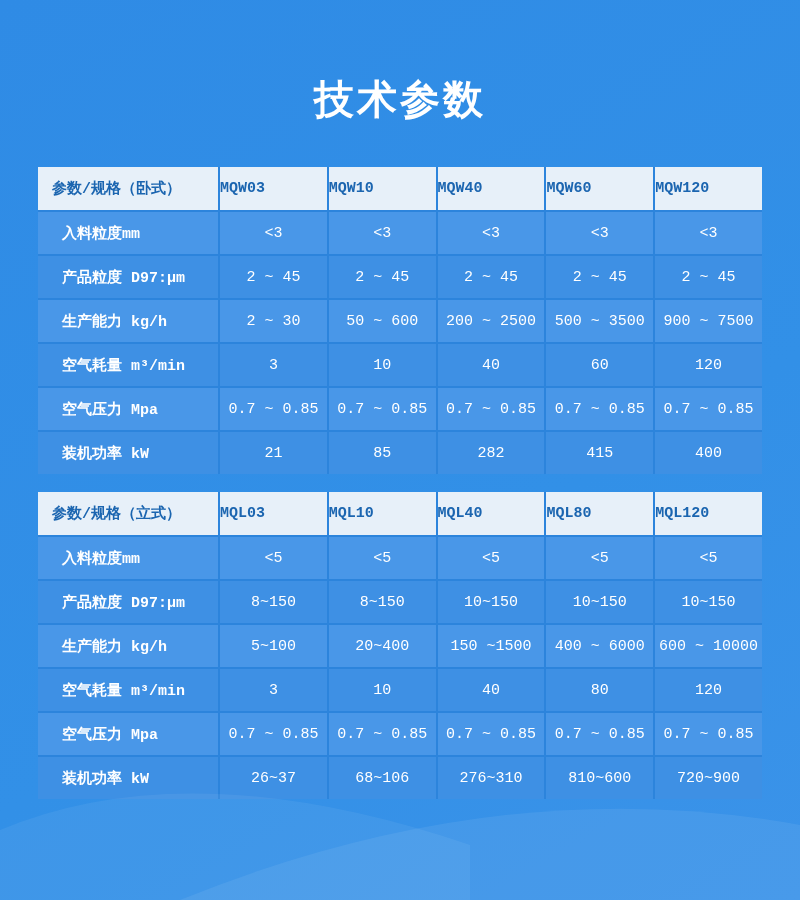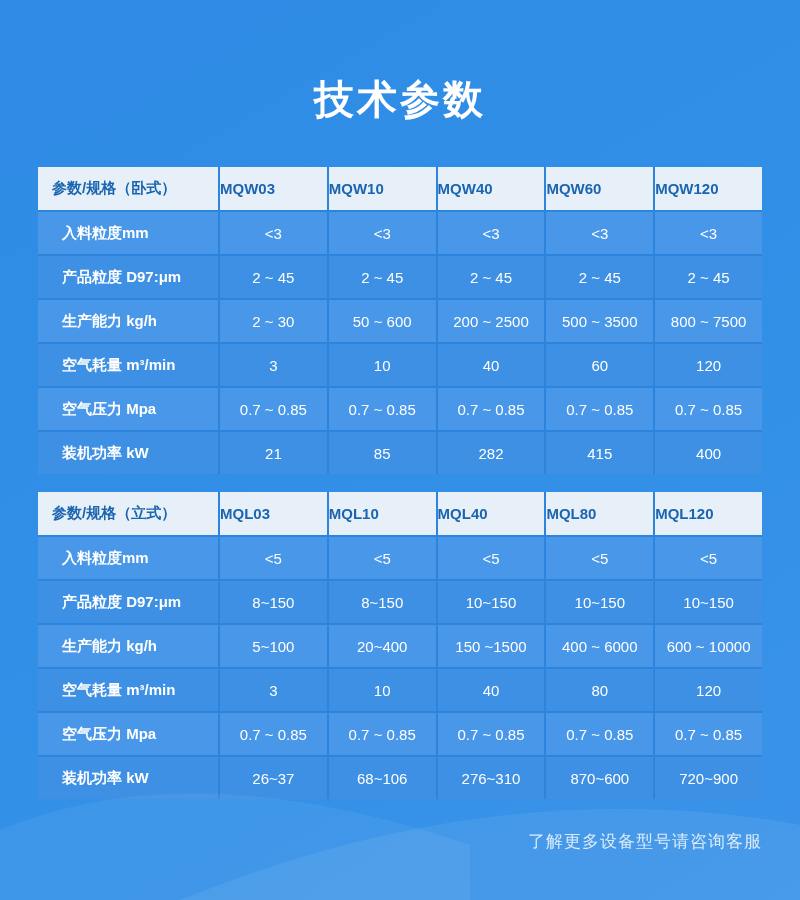--- a/index.html
+++ b/index.html
@@ -1,21 +1,21 @@
 <!DOCTYPE html>
 <html><head>
 <meta charset="utf-8">
 <style>
   html,body{margin:0;padding:0;}
   .canvas{
     position:relative;
     width:800px;height:900px;
     background:linear-gradient(150deg,#2f8be5 0%,#3290e7 60%,#3b93e9 100%);
     overflow:hidden;
-    font-family:Liberation Sans, sans-serif;
+    font-family:Liberation Mono, monospace;
   }
   .page-title{
     position:absolute;top:72px;left:0;width:100%;
     text-align:center;
     font-size:40px;font-weight:bold;color:#ffffff;
     letter-spacing:3px;margin:0;
   }
   .spec-table{
     position:absolute;left:38px;width:724px;
     border-collapse:separate;border-spacing:0;
@@ -93,21 +93,21 @@
           <td>2 ~ 45</td>
           <td>2 ~ 45</td>
           <td>2 ~ 45</td>
         </tr>
         <tr>
           <td class="row-label">生产能力 kg/h</td>
           <td>2 ~ 30</td>
           <td>50 ~ 600</td>
           <td>200 ~ 2500</td>
           <td>500 ~ 3500</td>
-          <td>800 ~ 7500</td>
+          <td>900 ~ 7500</td>
         </tr>
         <tr>
           <td class="row-label">空气耗量 m³/min</td>
           <td>3</td>
           <td>10</td>
           <td>40</td>
           <td>60</td>
           <td>120</td>
         </tr>
         <tr>
@@ -179,26 +179,25 @@
           <td>0.7 ~ 0.85</td>
           <td>0.7 ~ 0.85</td>
           <td>0.7 ~ 0.85</td>
           <td>0.7 ~ 0.85</td>
         </tr>
         <tr>
           <td class="row-label">装机功率 kW</td>
           <td>26~37</td>
           <td>68~106</td>
           <td>276~310</td>
-          <td>870~600</td>
+          <td>810~600</td>
           <td>720~900</td>
         </tr>
       </tbody>
     </table>
 
-  <div class="footer-note">了解更多设备型号请咨询客服</div>
 
   <svg class="waves" viewBox="0 0 800 130" preserveAspectRatio="none" aria-hidden="true">
     <path d="M0,60 Q 190,-20 470,75 L 470,130 0,130 Z" fill="rgba(255,255,255,0.06)"></path>
     <path d="M180,130 Q 500,0 800,55 L 800,130 Z" fill="rgba(255,255,255,0.07)"></path>
   </svg>
 
 </div>
 
 </body></html>

